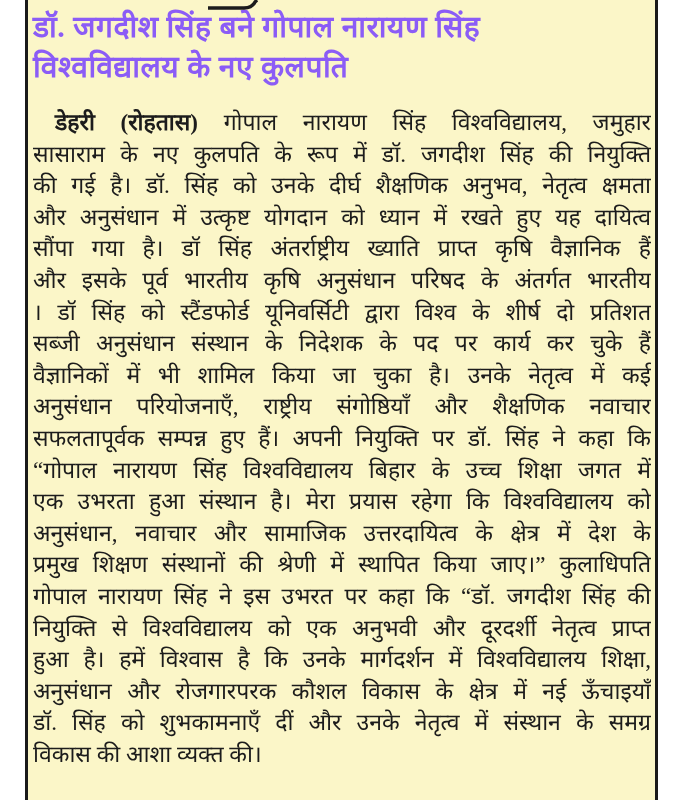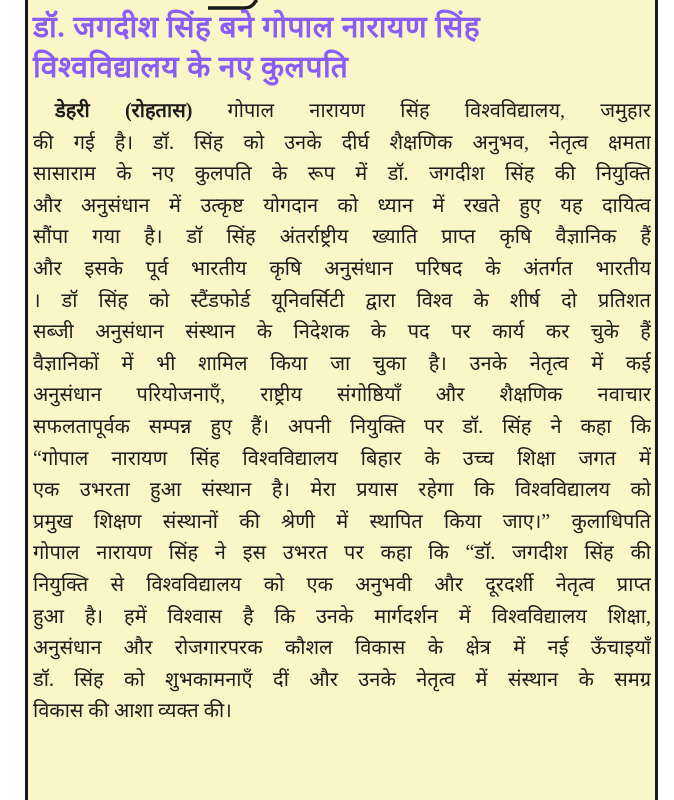--- a/index.html
+++ b/index.html
@@ -31,23 +31,23 @@
     color: #8b5cf6;
   }
   .hl {
     display: block;
     font-weight: bold;
     font-size: 30px;
     line-height: 40px;
     letter-spacing: 0.5px;
   }
   .article-body {
-    margin-top: 8px;
+    margin-top: 20px;
     color: #1C1C1C;
-    font-size: 20px;
+    font-size: 23px;
     font-family: Liberation Serif, serif;
   }
   .bline {
     height: 31.6px;
     line-height: 31.6px;
     overflow: hidden;
     text-align: justify;
     text-align-last: justify;
     white-space: normal;
   }
@@ -64,32 +64,33 @@
     <path d="M0,8 L36,8 Q44,8 47,2 L49,0" stroke="#1C1C1C" stroke-width="3.4" fill="none"></path>
   </svg>
 
   <h1 class="headline">
     <span class="hl">डॉ. जगदीश सिंह बने गोपाल नारायण सिंह</span>
     <span class="hl">विश्वविद्यालय के नए कुलपति</span>
   </h1>
 
   <div class="article-body">
     <div class="bline first"><span class="dateline">डेहरी (रोहतास)</span><span> गोपाल नारायण सिंह विश्वविद्यालय, जमुहार</span></div>
+    <div class="bline">सासाराम के नए कुलपति के रूप में डॉ. जगदीश सिंह की नियुक्ति</div>
     <div class="bline">की गई है।  डॉ. सिंह को उनके दीर्घ शैक्षणिक अनुभव, नेतृत्व क्षमता</div>
-    <div class="bline">सासाराम के नए कुलपति के रूप में डॉ. जगदीश सिंह की नियुक्ति</div>
     <div class="bline">और अनुसंधान में उत्कृष्ट योगदान को ध्यान में रखते हुए यह दायित्व</div>
     <div class="bline">सौंपा गया है। डॉ सिंह अंतर्राष्ट्रीय ख्याति प्राप्त कृषि वैज्ञानिक हैं</div>
     <div class="bline">और इसके पूर्व भारतीय कृषि अनुसंधान परिषद के अंतर्गत भारतीय</div>
     <div class="bline">। डॉ सिंह को स्टैंडफोर्ड यूनिवर्सिटी द्वारा विश्व के शीर्ष दो प्रतिशत</div>
     <div class="bline">सब्जी अनुसंधान संस्थान के निदेशक के पद पर कार्य कर चुके हैं</div>
     <div class="bline">वैज्ञानिकों में भी शामिल किया जा चुका है। उनके नेतृत्व में कई</div>
     <div class="bline">अनुसंधान परियोजनाएँ, राष्ट्रीय संगोष्ठियाँ और शैक्षणिक नवाचार</div>
     <div class="bline">सफलतापूर्वक सम्पन्न हुए हैं। अपनी नियुक्ति पर डॉ. सिंह ने कहा कि</div>
     <div class="bline">“गोपाल नारायण सिंह विश्वविद्यालय बिहार के उच्च शिक्षा जगत में</div>
     <div class="bline">एक उभरता हुआ संस्थान है। मेरा प्रयास रहेगा कि विश्वविद्यालय को</div>
+    <div class="bline">अनुसंधान, नवाचार और सामाजिक उत्तरदायित्व के क्षेत्र में देश के</div>
     <div class="bline">प्रमुख शिक्षण संस्थानों की श्रेणी में स्थापित किया जाए।” कुलाधिपति</div>
     <div class="bline">गोपाल नारायण सिंह ने इस उभरत पर कहा कि “डॉ. जगदीश सिंह की</div>
     <div class="bline">नियुक्ति से विश्वविद्यालय को एक अनुभवी और दूरदर्शी नेतृत्व प्राप्त</div>
     <div class="bline">हुआ है। हमें विश्वास है कि उनके मार्गदर्शन में विश्वविद्यालय शिक्षा,</div>
     <div class="bline">अनुसंधान और रोजगारपरक कौशल विकास के क्षेत्र में नई ऊँचाइयाँ</div>
     <div class="bline">डॉ. सिंह को शुभकामनाएँ दीं और उनके नेतृत्व में संस्थान के समग्र</div>
     <div class="bline last">विकास की आशा व्यक्त की।</div>
   </div>
 
 </div>

